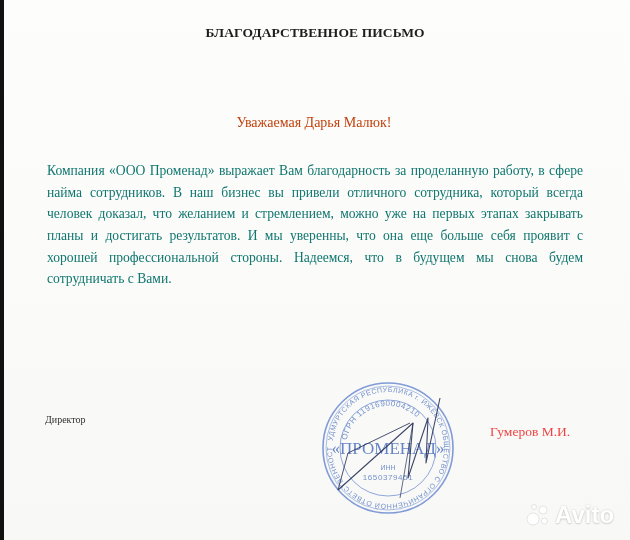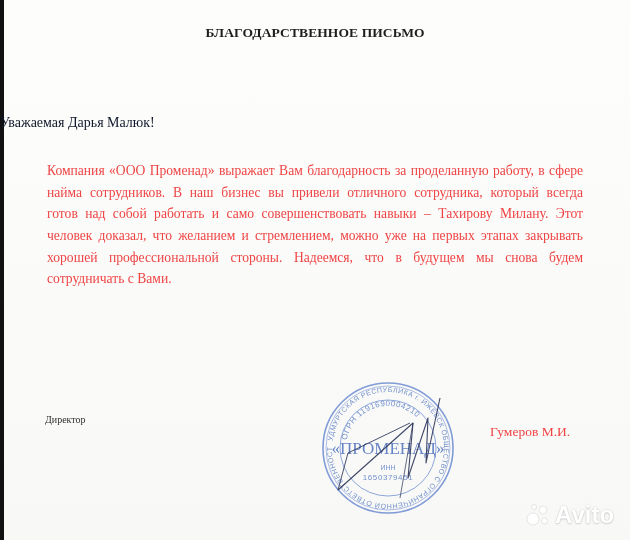--- a/index.html
+++ b/index.html
@@ -18,29 +18,29 @@
     position: absolute; left: 4px; top: 0; width: 626px; height: 540px;
     background: linear-gradient(180deg, #fdfdfc 0%, #f8f8f7 100%);
   }
   .title {
     position: absolute; left: 0; width: 630px; top: 25px;
     text-align: center; font-weight: bold; font-size: 13.5px;
     letter-spacing: 0.1px; color: #1e1e1e;
   }
   .salutation {
     position: absolute; left: 0; width: 628px; top: 115px;
-    text-align: left; font-size: 14px; color: #0f172a;
+    text-align: center; font-size: 14px; color: #c2410c;
   }
   .body-text {
     position: absolute; left: 47px; width: 536px; top: 160px;
   }
   .body-line {
     font-size: 13.6px; line-height: 21.7px; height: 21.7px;
     white-space: nowrap; text-align: justify; text-align-last: justify;
-    color: #ef4444;
+    color: #0f766e;
   }
   .body-line.last { text-align-last: left; }
   .position {
     position: absolute; left: 45px; top: 414px; font-size: 10px; color: #2f2f2f;
   }
   .signer {
     position: absolute; left: 490px; top: 424px; font-size: 13.5px; color: #ef4444;
   }
   .stamp {
     position: absolute; left: 318px; top: 378px; width: 140px; height: 140px;
@@ -62,22 +62,22 @@
 
 <div class="left-edge"></div>
 <div class="page"></div>
 
 <div class="title">БЛАГОДАРСТВЕННОЕ ПИСЬМО</div>
 <div class="salutation">Уважаемая Дарья Малюк!</div>
 
 <div class="body-text">
   <div class="body-line">Компания «ООО Променад» выражает Вам благодарность за проделанную работу, в сфере</div>
   <div class="body-line">найма сотрудников. В наш бизнес вы привели отличного сотрудника, который всегда</div>
-  <div class="body-line">готов над собой работать и само совершенствовать навыки – Тахирову Милану. Этот</div>
   <div class="body-line">человек доказал, что желанием и стремлением, можно уже на первых этапах закрывать</div>
+  <div class="body-line">планы и достигать результатов. И мы уверенны, что она еще больше себя проявит с</div>
   <div class="body-line">хорошей профессиональной стороны. Надеемся, что в будущем мы снова будем</div>
   <div class="body-line last">сотрудничать с Вами.</div>
 </div>
 
 <div class="position">Директор</div>
 
 <div class="stamp">
   <svg width="140" height="140" viewBox="0 0 140 140">
     <defs>
       <path id="ringPath" d="M70,70 m-56,0 a56,56 0 1,1 112,0 a56,56 0 1,1 -112,0"></path>

